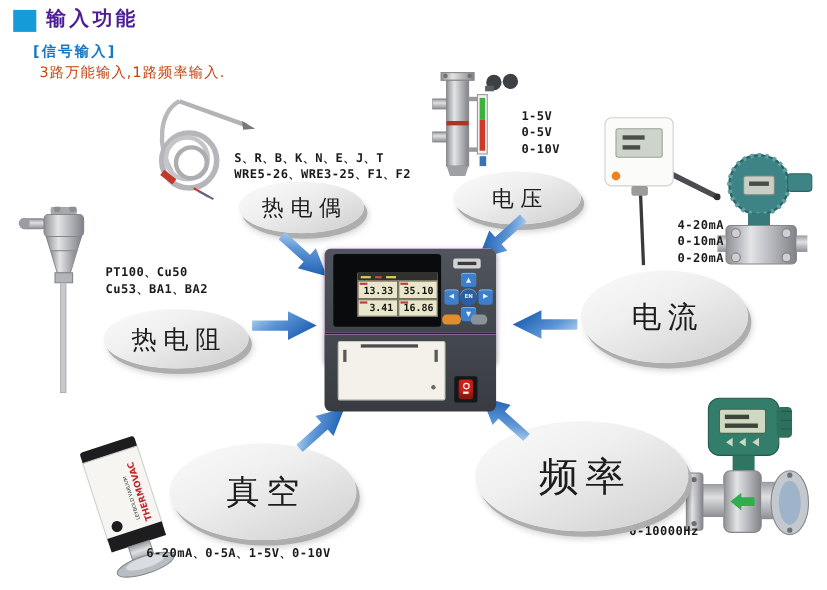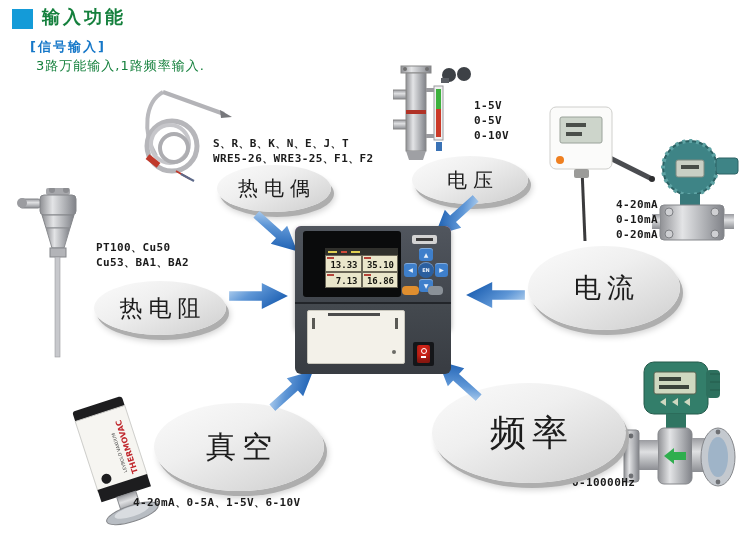--- a/index.html
+++ b/index.html
@@ -3,23 +3,23 @@
 <meta charset="utf-8">
 <style>
   html,body{margin:0;padding:0;background:#fff;}
   .canvas{
     position:relative;width:752px;height:536px;background:#ffffff;
     font-family:"DejaVu Sans",sans-serif;overflow:hidden;
   }
   .abs{position:absolute;}
   
   .hdr-square{left:12px;top:9px;width:21px;height:20px;background:#149BD8;}
-  .hdr-title{left:42px;top:5px;font-size:18px;font-weight:bold;color:#15803d;letter-spacing:3px;}
+  .hdr-title{left:42px;top:5px;font-size:18px;font-weight:bold;color:#4c1d95;letter-spacing:3px;}
   .hdr-sec{left:30px;top:38px;font-size:13px;font-weight:bold;color:#1577C8;letter-spacing:2px;}
-  .hdr-desc{left:36px;top:57px;font-size:13px;color:#15803d;letter-spacing:1px;}
+  .hdr-desc{left:36px;top:57px;font-size:13px;color:#c2410c;letter-spacing:1px;}
   
   .disc{
     border-radius:50%;
     background:linear-gradient(155deg,#fbfbfb 0%,#efefef 40%,#dcdcdc 75%,#cdcdcd 100%);
     box-shadow:3px 5px 0 #aeaeae, 4px 7px 6px rgba(0,0,0,.18);
     display:flex;align-items:center;justify-content:center;
   }
   .disc span{color:#1c1c1c;letter-spacing:6px;white-space:nowrap;transform:translateX(3px);}
   
   .spec{
@@ -211,21 +211,21 @@
   <div class="abs spec" style="left:213px;top:136px">S、R、B、K、N、E、J、T
 WRE5-26、WRE3-25、F1、F2</div>
   <div class="abs spec" style="left:474px;top:98px">1-5V
 0-5V
 0-10V</div>
   <div class="abs spec" style="left:616px;top:197px">4-20mA
 0-10mA
 0-20mA</div>
   <div class="abs spec" style="left:96px;top:240px">PT100、Cu50
 Cu53、BA1、BA2</div>
-  <div class="abs spec" style="left:133px;top:495px">4-20mA、0-5A、1-5V、6-10V</div>
+  <div class="abs spec" style="left:133px;top:495px">6-20mA、0-5A、1-5V、0-10V</div>
   <div class="abs spec" style="left:572px;top:475px">0-10000Hz</div>
 
   <div class="abs disc" style="left:217px;top:165px;width:114px;height:47px;font-size:20px">
     <span>热电偶</span>
     </div>
   <div class="abs disc" style="left:412px;top:156px;width:116px;height:48px;font-size:20px">
     <span>电压</span>
     </div>
   <div class="abs disc" style="left:528px;top:246px;width:152px;height:84px;font-size:27px">
     <span>电流</span>
@@ -272,21 +272,21 @@
             <div class="disp-cell">
                 <b></b>
                 <span>13.33</span>
               </div>
             <div class="disp-cell">
                 <b></b>
                 <span>35.10</span>
               </div>
             <div class="disp-cell">
                 <b></b>
-                <span>7.13</span>
+                <span>3.41</span>
               </div>
             <div class="disp-cell">
                 <b></b>
                 <span>16.86</span>
               </div>
           </div>
         </div>
       </div>
       <div class="abs dev-usb">
           <i></i>

